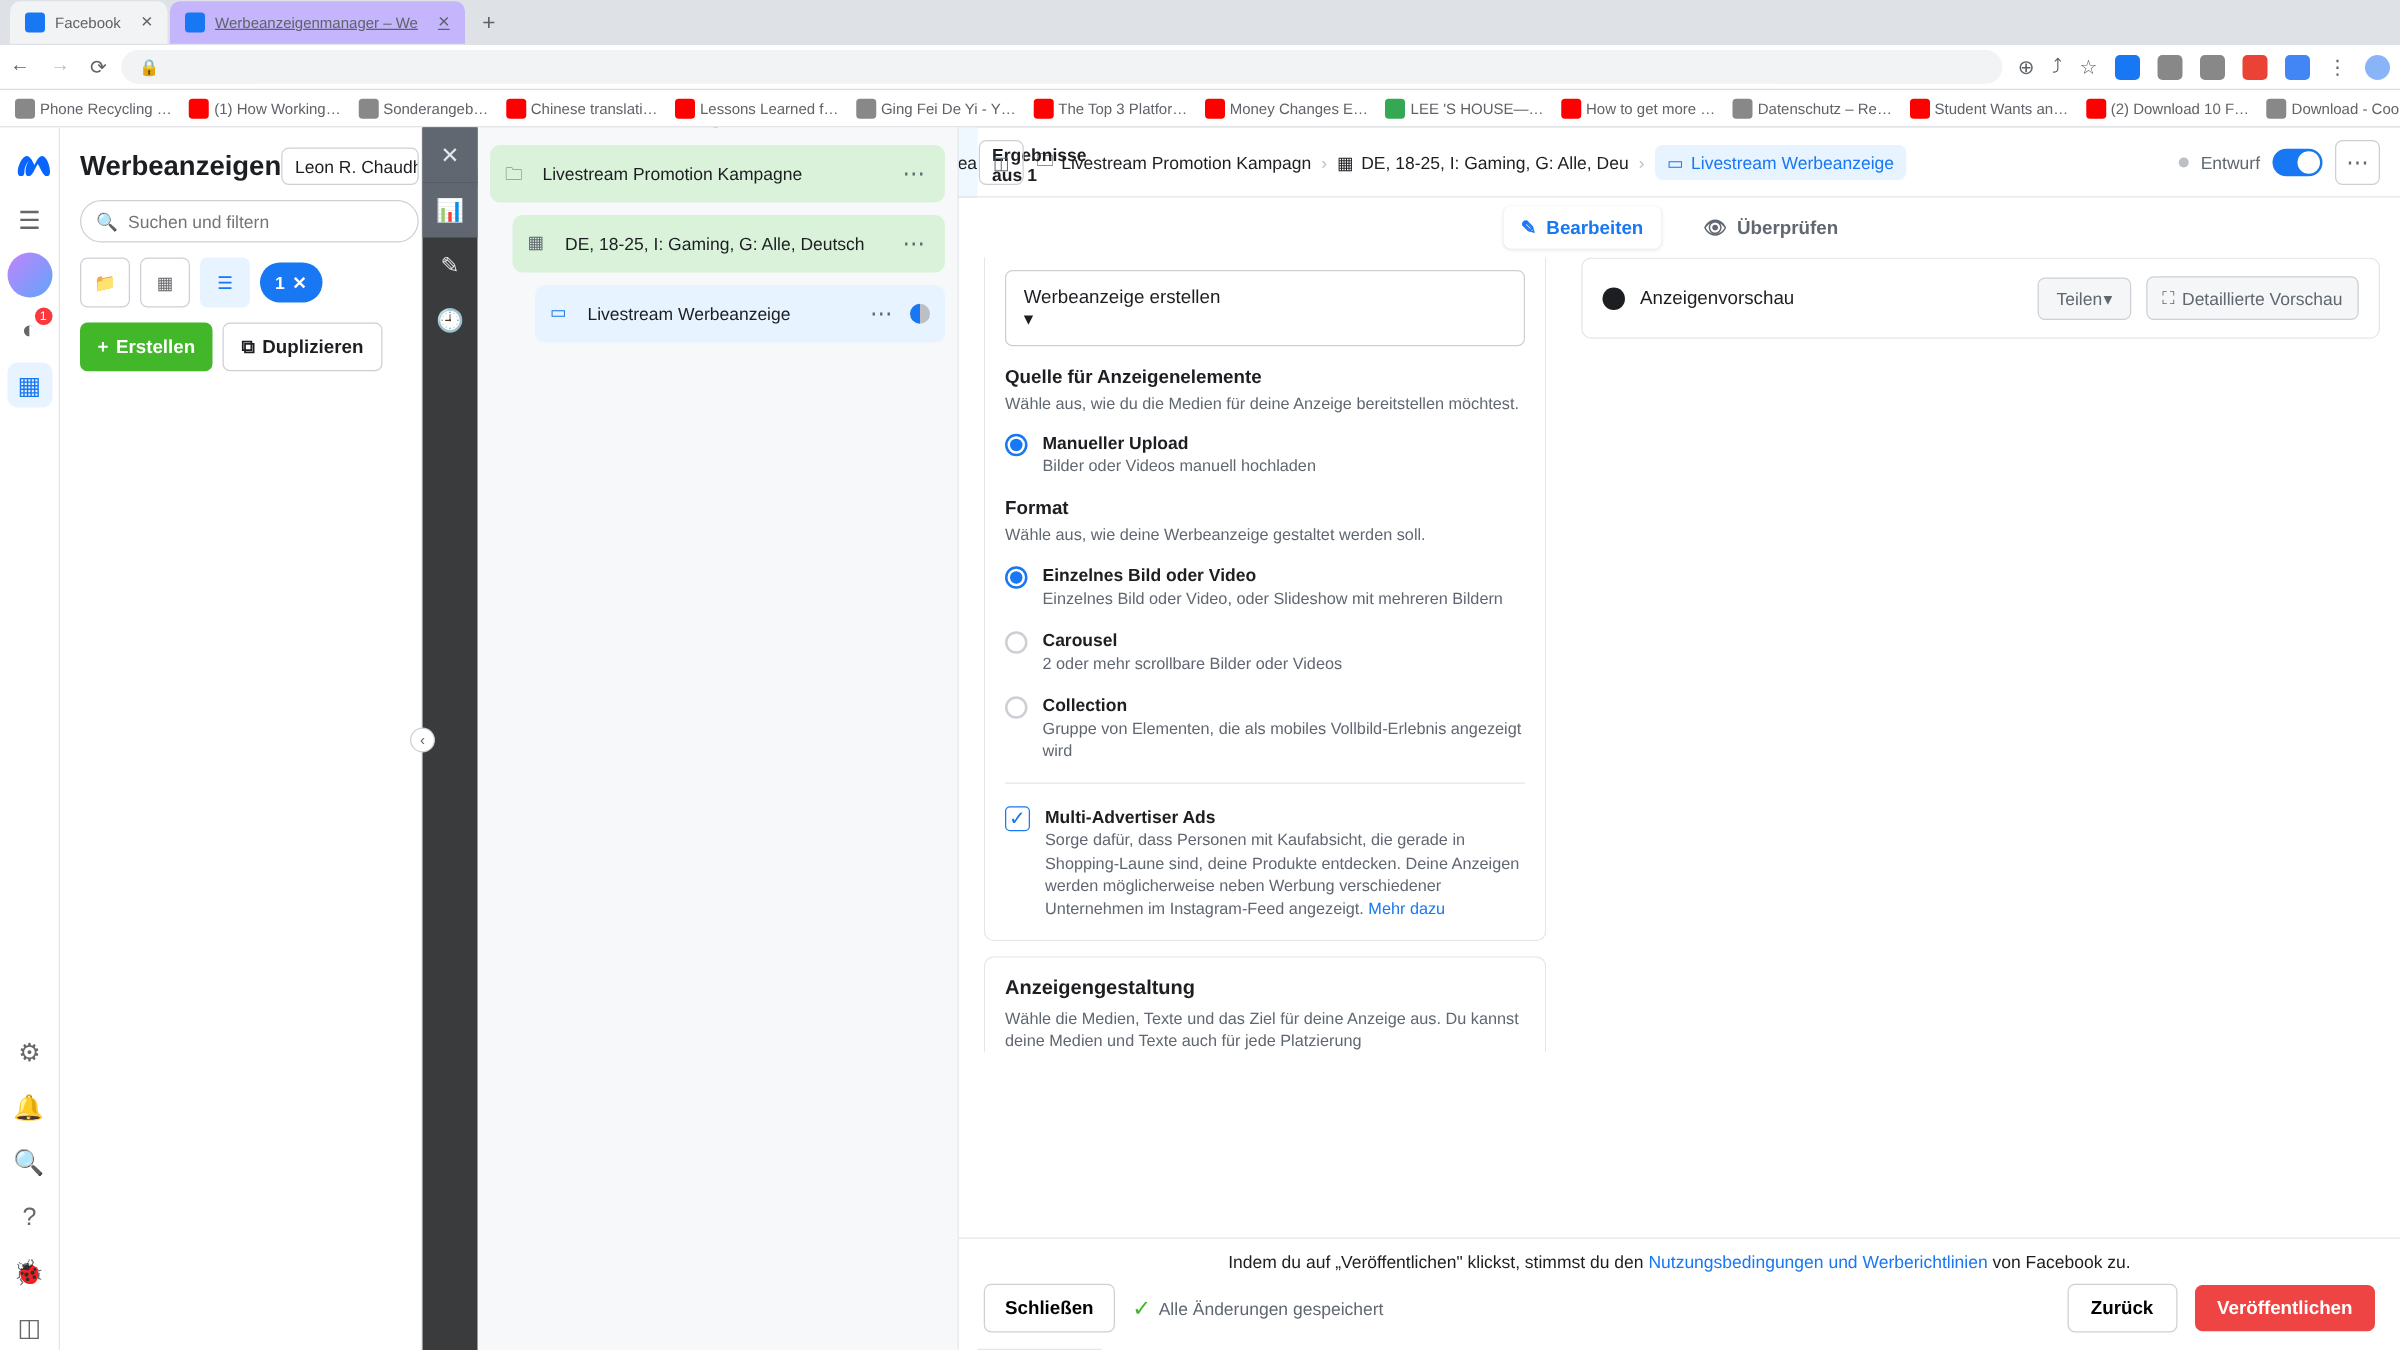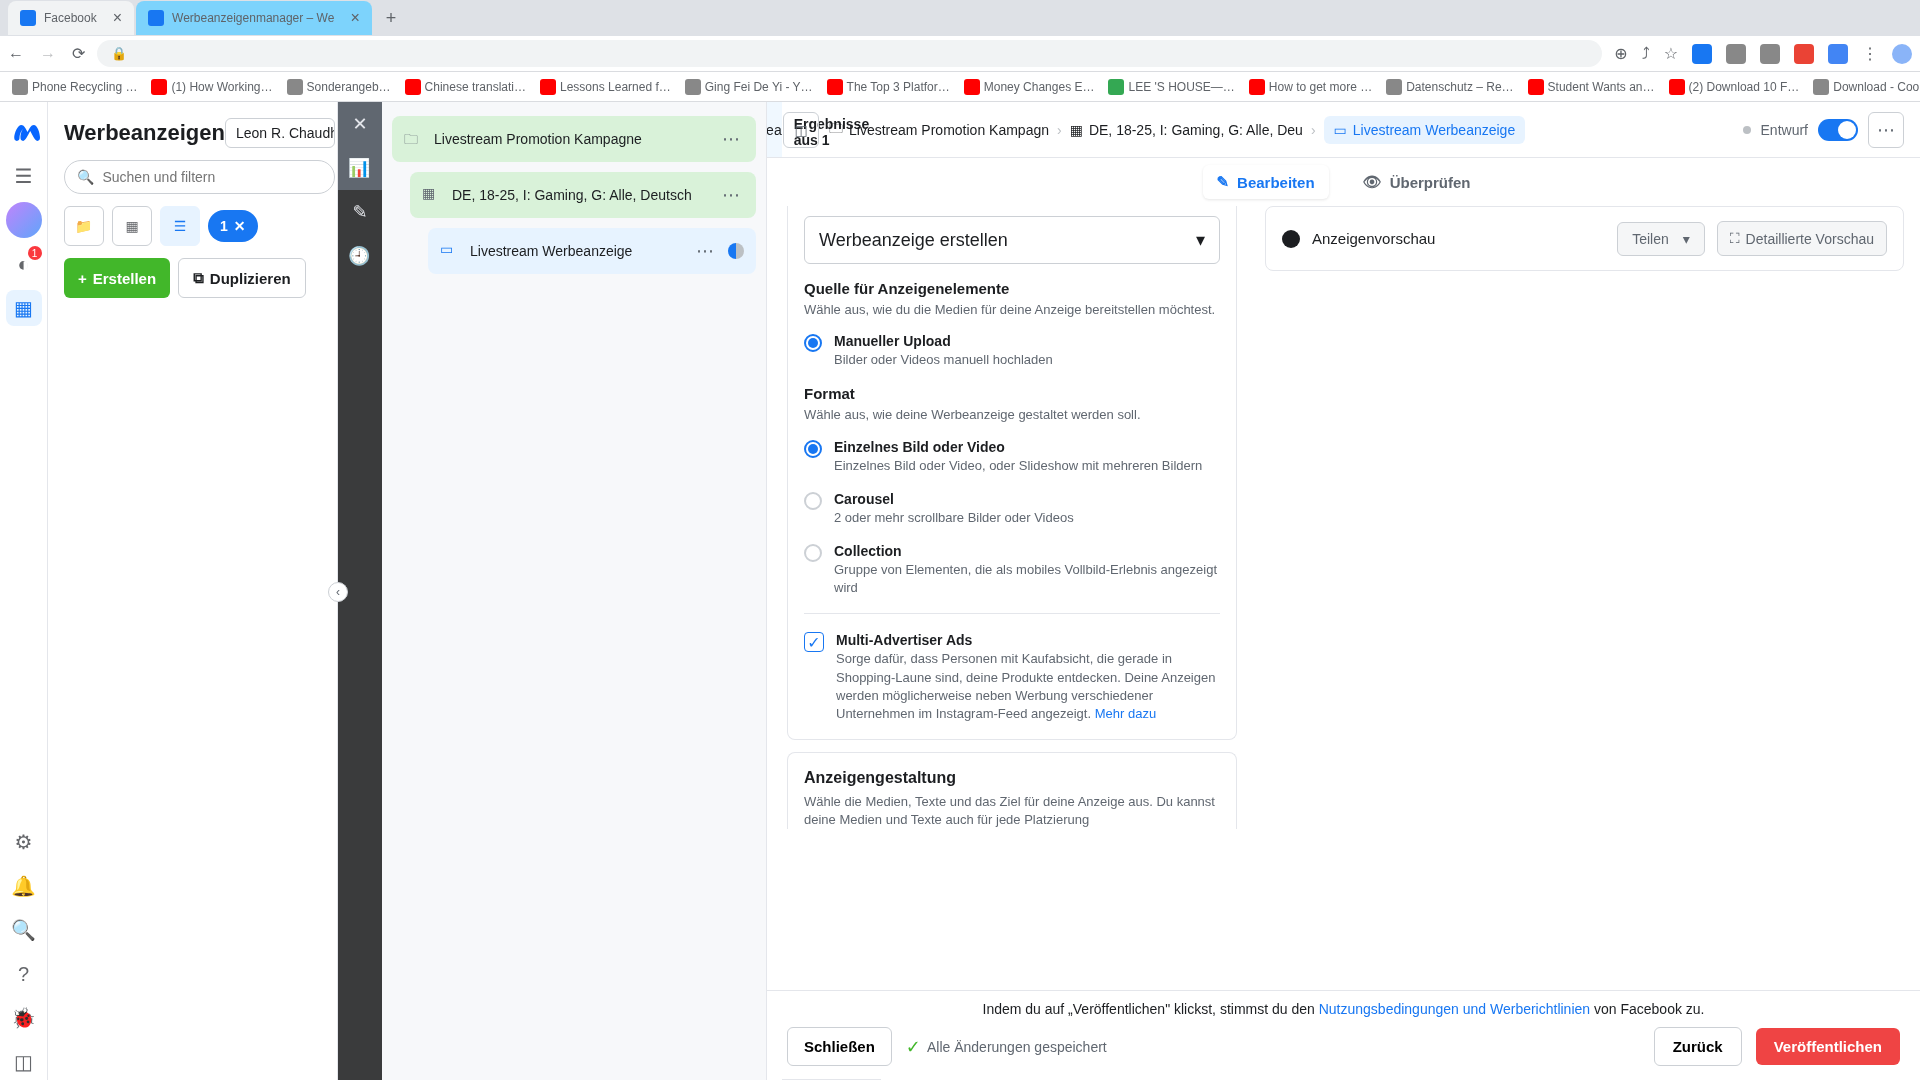--- a/index.html
+++ b/index.html
@@ -2,21 +2,21 @@
 <html><head>
 <meta charset="utf-8">
 <style>
 * { margin: 0; padding: 0; box-sizing: border-box; font-family: Helvetica, Arial, sans-serif; }
 body { width: 1920px; height: 1080px; overflow: hidden; background: #fff; font-size: 14px; color: #1c1e21; }
 
 
 .browser-chrome { background: #dee1e6; }
 .tab-bar { display: flex; align-items: center; height: 36px; padding-left: 8px; gap: 0; }
 .tab { display: flex; align-items: center; gap: 8px; padding: 8px 12px; background: #f1f3f4; border-radius: 8px 8px 0 0; margin-right: 2px; font-size: 12px; color: #5f6368; max-width: 240px; }
-.tab.active { background: #7dd3fc; }
+.tab.active { background: #c4b5fd; text-decoration: underline; }
 .tab-favicon { width: 16px; height: 16px; border-radius: 3px; }
 .fb-fav { background: #1877f2; }
 .tab-close { color: #5f6368; font-size: 16px; margin-left: 8px; }
 .new-tab { padding: 0 12px; font-size: 18px; color: #5f6368; }
 .url-bar { display: flex; align-items: center; background: #fff; height: 36px; padding: 0 8px; gap: 12px; border-bottom: 1px solid #dadce0; }
 .nav-icons { display: flex; gap: 16px; color: #5f6368; font-size: 16px; }
 .url-field { flex: 1; background: #f1f3f4; border-radius: 18px; padding: 6px 14px; font-size: 13px; color: #202124; display: flex; align-items: center; gap: 8px; }
 .url-icons { display: flex; gap: 14px; align-items: center; color: #5f6368; font-size: 16px; }
 .ext-icon { width: 20px; height: 20px; border-radius: 4px; background: #888; }
 .ext-icon.red { background: #ea4335; }
@@ -97,40 +97,40 @@
 .big-toggle::after { content: ''; position: absolute; right: 2px; top: 2px; width: 18px; height: 18px; background: #fff; border-radius: 50%; }
 .more-btn { width: 36px; height: 36px; border: 1px solid #ccd0d5; border-radius: 6px; display: flex; align-items: center; justify-content: center; font-size: 18px; color: #606770; }
 .tab-row { display: flex; justify-content: center; gap: 20px; padding: 10px 0; height: 48px; align-items: center; }
 .edit-tab { display: flex; align-items: center; gap: 8px; padding: 8px 14px; border-radius: 6px; font-size: 15px; font-weight: 600; }
 .edit-tab.active { background: #fff; color: #1877f2; box-shadow: 0 1px 3px rgba(0,0,0,0.1); }
 .edit-tab.inactive { color: #606770; }
 
 .content-body { flex: 1; display: flex; overflow: hidden; }
 .form-panel { width: 490px; padding: 0 20px; overflow-y: auto; }
 .card { background: #fff; border: 1px solid #e4e6eb; border-radius: 8px; padding: 16px; margin-bottom: 12px; }
-.dropdown-field { border: 1px solid #ccd0d5; border-radius: 6px; padding: 12px 14px; display: flex; justify-content: space-between; align-items: center; font-size: 18px; margin-bottom: 16px; }
+.dropdown-field { border: 1px solid #ccd0d5; border-radius: 6px; padding: 12px 14px; display: flex; justify-content: space-between; font-size: 15px; margin-bottom: 16px; flex-direction: column; }
 .section-title { font-size: 15px; font-weight: 700; margin-bottom: 4px; margin-top: 6px; }
 .section-sub { font-size: 13px; color: #606770; margin-bottom: 14px; line-height: 1.4; }
 .radio-opt { display: flex; gap: 12px; margin-bottom: 16px; align-items: flex-start; }
 .radio { width: 18px; height: 18px; border: 2px solid #ccd0d5; border-radius: 50%; flex-shrink: 0; margin-top: 1px; position: relative; }
 .radio.checked { border-color: #1877f2; }
 .radio.checked::after { content: ''; position: absolute; inset: 2px; background: #1877f2; border-radius: 50%; }
 .radio-body { flex: 1; }
 .radio-title { font-size: 14px; font-weight: 600; }
 .radio-desc { font-size: 13px; color: #606770; margin-top: 2px; line-height: 1.4; }
 .check-opt { display: flex; gap: 12px; align-items: flex-start; border-top: 1px solid #e4e6eb; padding-top: 18px; margin-top: 4px; }
 .chk-box { width: 20px; height: 20px; border: 1px solid #1877f2; border-radius: 4px; display: flex; align-items: center; justify-content: center; color: #1877f2; font-size: 16px; flex-shrink: 0; }
 .card2-title { font-size: 16px; font-weight: 700; margin-bottom: 6px; }
 .link-blue { color: #1877f2; }
 
 .preview-panel { flex: 1; padding: 0 16px 0 8px; }
 .preview-card { background: #fff; border: 1px solid #e4e6eb; border-radius: 8px; padding: 14px 16px; display: flex; align-items: center; gap: 12px; }
 .dot-dark { width: 18px; height: 18px; background: #1c1e21; border-radius: 50%; }
 .preview-title { flex: 1; font-size: 15px; font-weight: 500; }
-.btn-teilen { border: 1px solid #ccd0d5; border-radius: 6px; padding: 8px 14px; font-size: 14px; background: #f5f6f7; color: #606770; display: flex; align-items: center; gap: 14px; }
+.btn-teilen { border: 1px solid #ccd0d5; border-radius: 6px; padding: 8px 14px; font-size: 14px; background: #f5f6f7; color: #606770; display: flex; align-items: center; gap: 1px; }
 .btn-detail { border: 1px solid #ccd0d5; border-radius: 6px; padding: 8px 12px; font-size: 14px; background: #f5f6f7; color: #606770; display: flex; align-items: center; gap: 6px; }
 
 .footer { border-top: 1px solid #e4e6eb; padding: 10px 20px 14px; }
 .consent { text-align: center; font-size: 14px; color: #1c1e21; margin-bottom: 10px; }
 .footer-row { display: flex; align-items: center; gap: 14px; }
 .btn-close { border: 1px solid #ccd0d5; background: #fff; border-radius: 6px; padding: 10px 16px; font-size: 15px; font-weight: 600; }
 .saved { display: flex; align-items: center; gap: 6px; color: #606770; font-size: 14px; }
 .saved .chk { color: #42b72a; font-size: 18px; }
 .footer-spacer { flex: 1; }
 .btn-back { border: 1px solid #ccd0d5; background: #fff; border-radius: 6px; padding: 10px 18px; font-size: 15px; font-weight: 600; }

